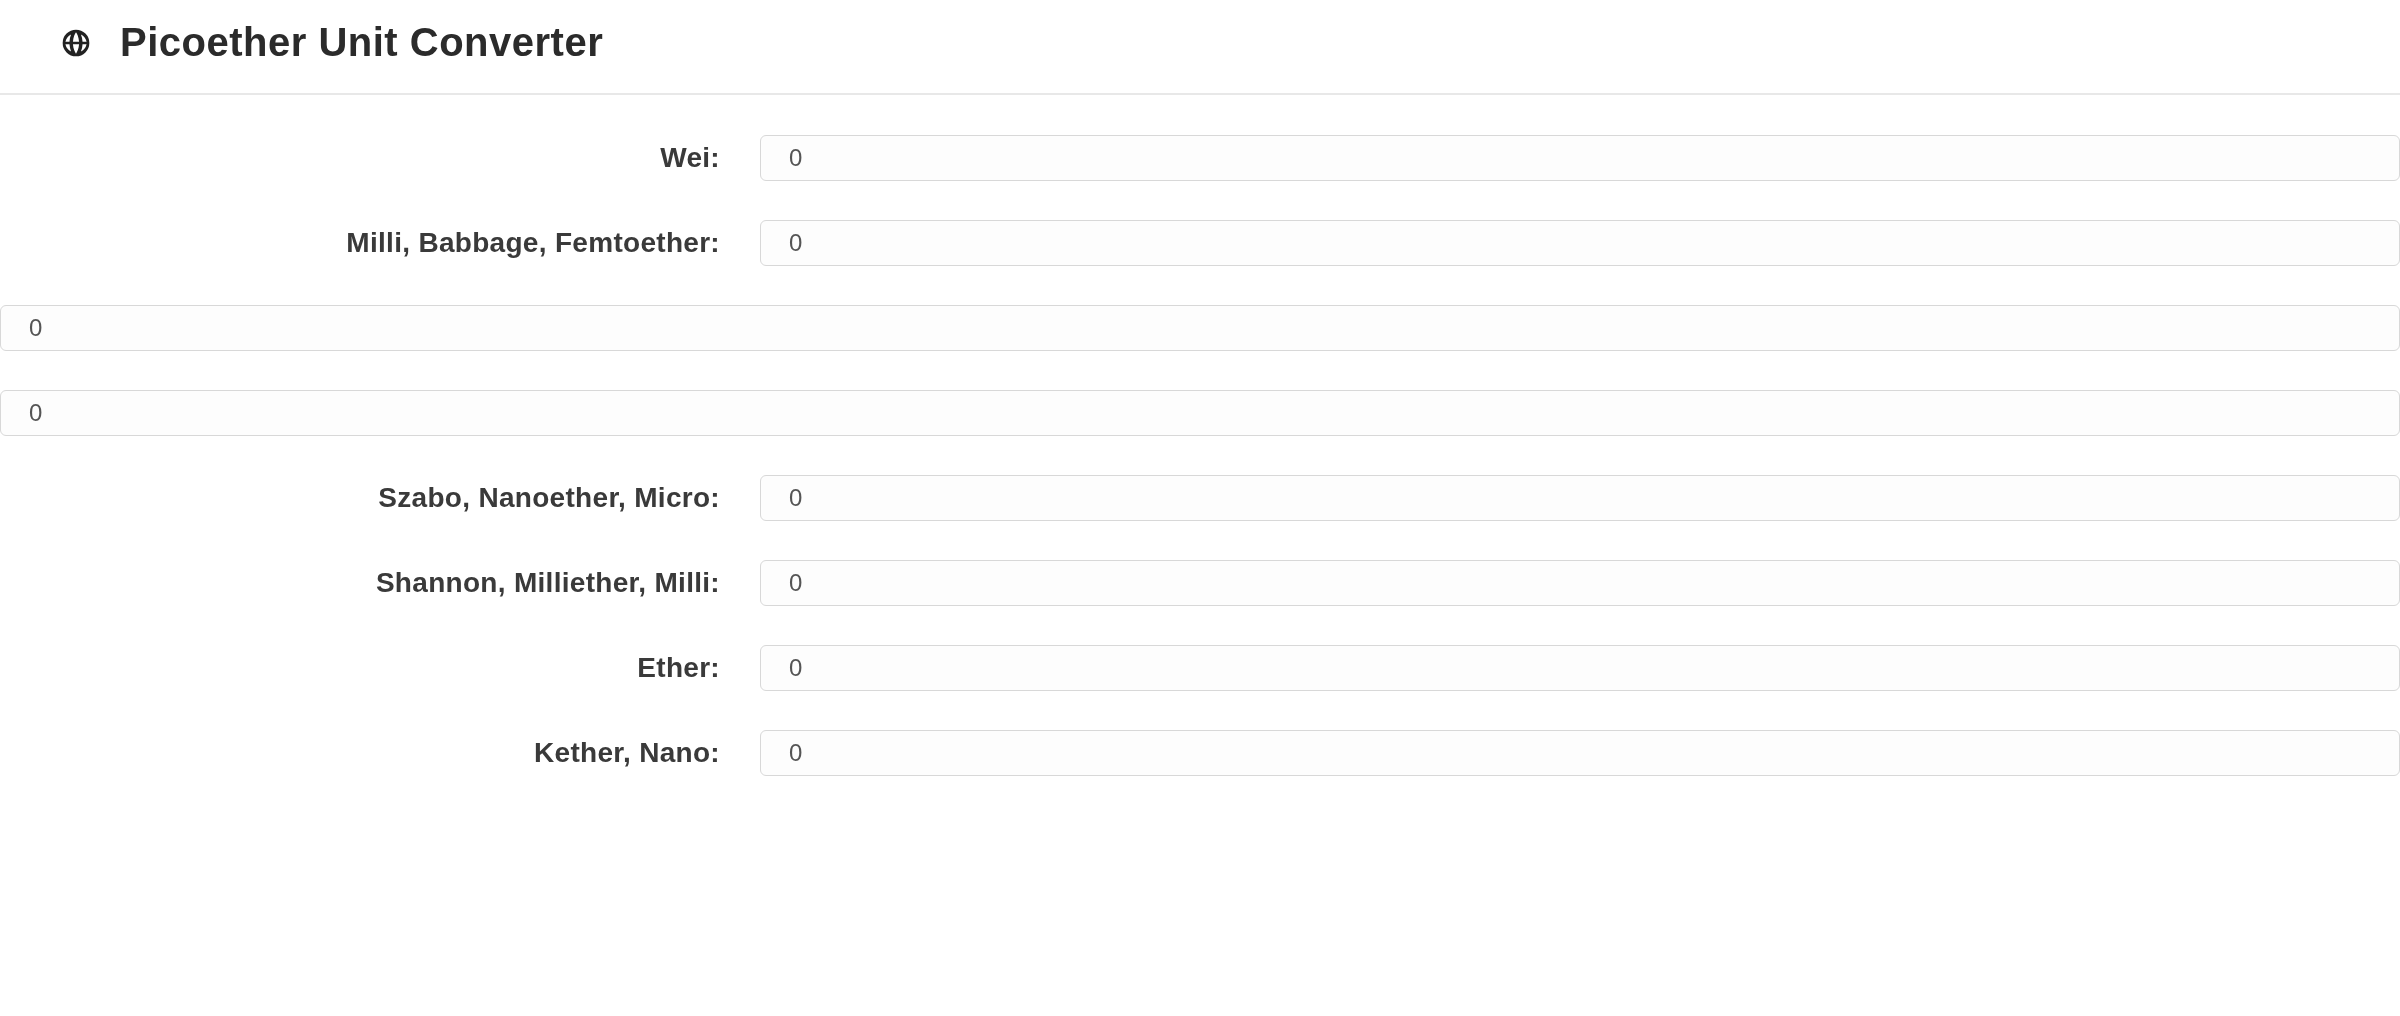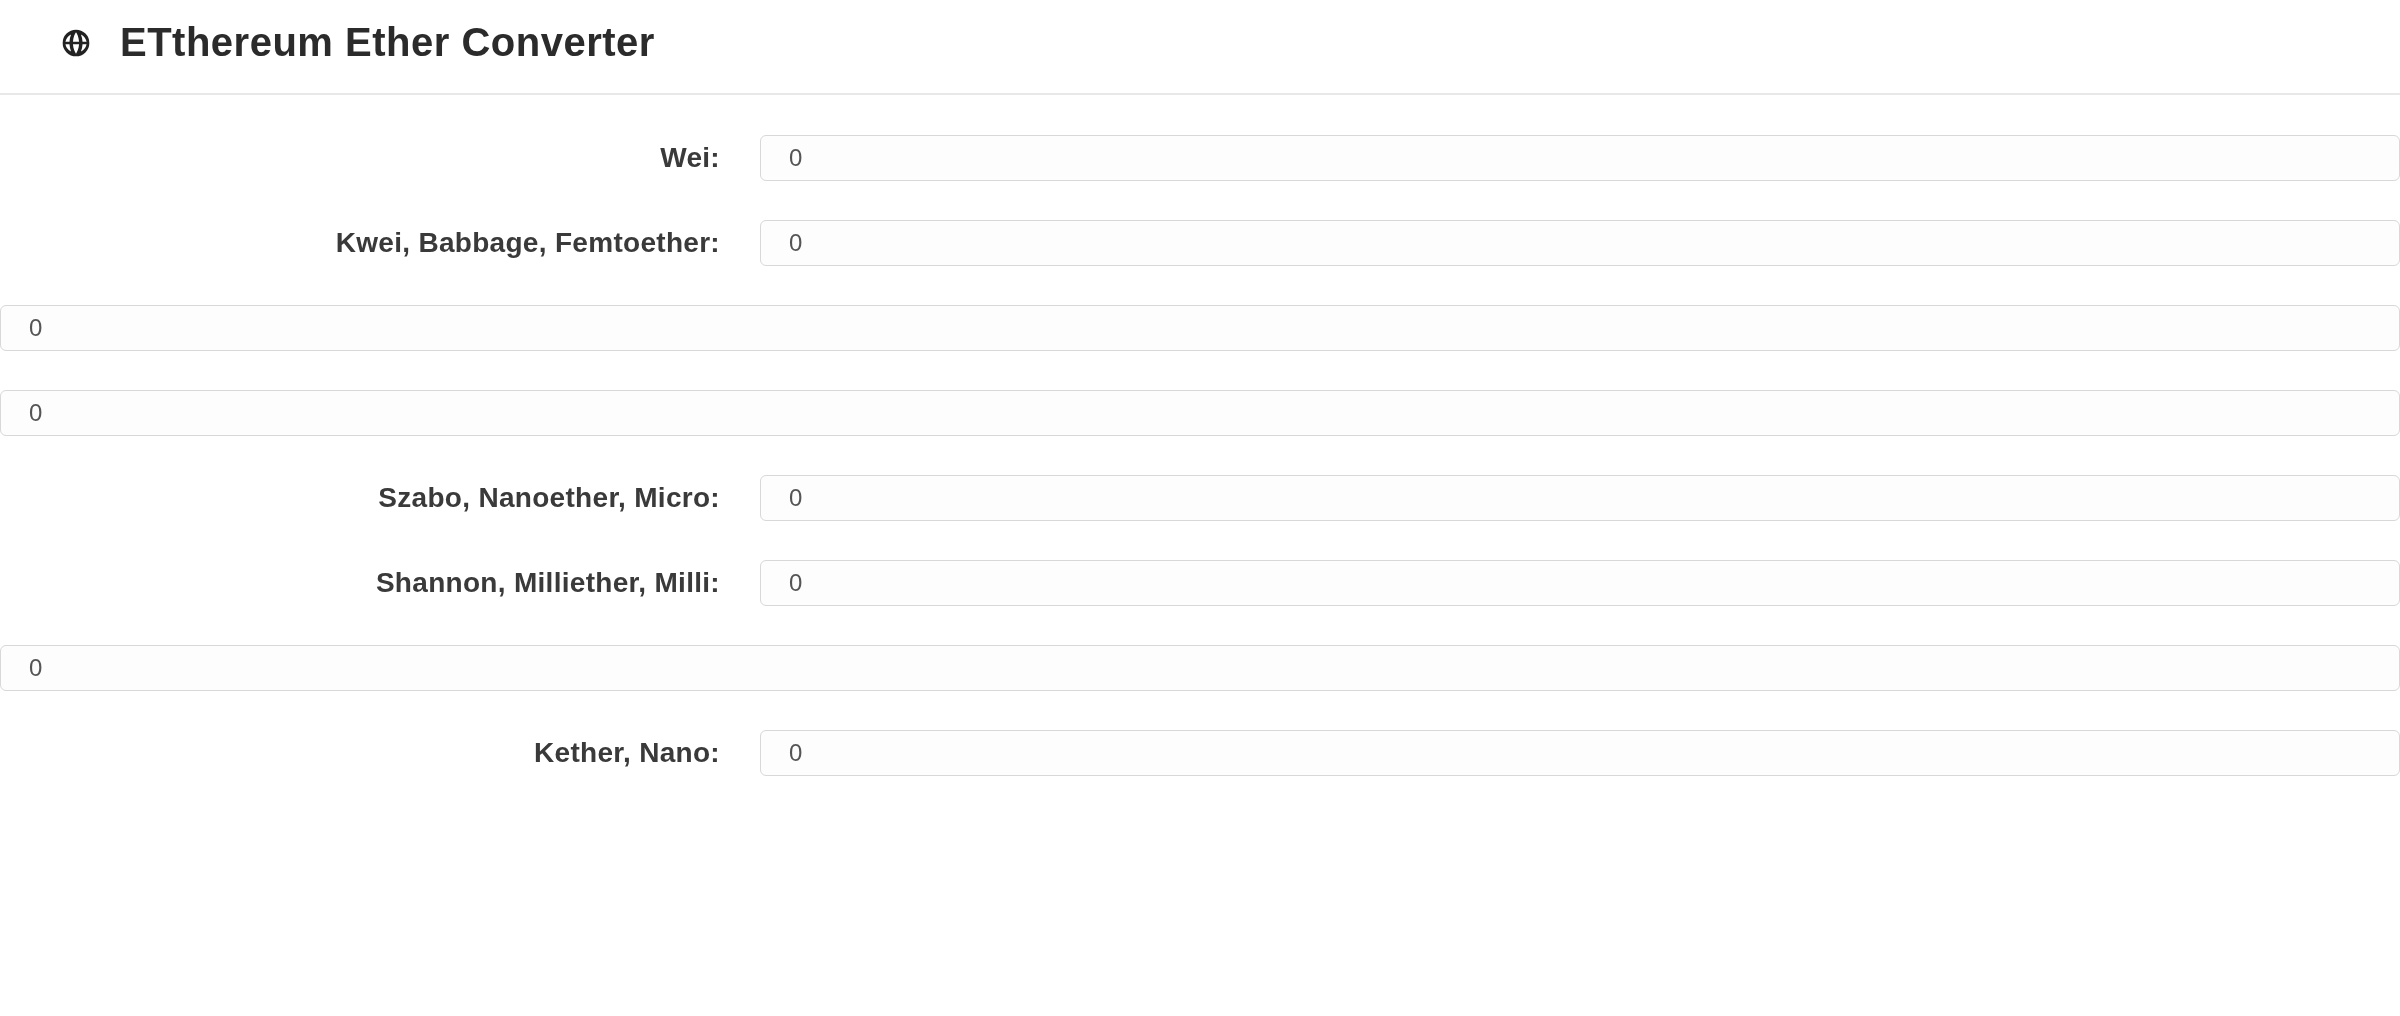--- a/index.html
+++ b/index.html
@@ -64,32 +64,32 @@
   </style>
 </head>
 <body>
 
 <header class="header">
   <span class="globe-icon">
     <svg viewBox="0 0 24 24" width="32" height="32" fill="currentColor">
       <path d="M12 2a10 10 0 1 0 0 20 10 10 0 0 0 0-20zm7.93 9h-3.03a16.4 16.4 0 0 0-1.2-5.46A8.03 8.03 0 0 1 19.93 11zM12 4c.9 1.2 2 3.6 2.3 7h-4.6c.3-3.4 1.4-5.8 2.3-7zM8.3 5.54A16.4 16.4 0 0 0 7.1 11H4.07A8.03 8.03 0 0 1 8.3 5.54zM4.07 13H7.1c.14 2 .56 3.86 1.2 5.46A8.03 8.03 0 0 1 4.07 13zM12 20c-.9-1.2-2-3.6-2.3-7h4.6c-.3 3.4-1.4 5.8-2.3 7zm3.7-1.54A16.4 16.4 0 0 0 16.9 13h3.03a8.03 8.03 0 0 1-4.23 5.46z"></path>
     </svg>
   </span>
-  <h1>ETthereum Ether Converter</h1>
+  <h1>Picoether Unit Converter</h1>
 </header>
 
 <main class="form-area">
 
   <div class="form-row">
     <label class="form-label">Wei:</label>
     <input class="form-input" type="text" value="0" style="">
   </div>
 
   <div class="form-row">
-    <label class="form-label">Kwei, Babbage, Femtoether:</label>
+    <label class="form-label">Milli, Babbage, Femtoether:</label>
     <input class="form-input" type="text" value="0" style="">
   </div>
 
   <div class="form-row">
     <input class="form-input" type="text" value="0" style="">
   </div>
 
   <div class="form-row">
     <input class="form-input" type="text" value="0" style="">
   </div>
@@ -98,20 +98,21 @@
     <label class="form-label">Szabo, Nanoether, Micro:</label>
     <input class="form-input" type="text" value="0" style="">
   </div>
 
   <div class="form-row">
     <label class="form-label">Shannon, Milliether, Milli:</label>
     <input class="form-input" type="text" value="0" style="">
   </div>
 
   <div class="form-row">
+    <label class="form-label">Ether:</label>
     <input class="form-input" type="text" value="0" style="">
   </div>
 
   <div class="form-row">
     <label class="form-label">Kether, Nano:</label>
     <input class="form-input" type="text" value="0" style="">
   </div>
 
 </main>
 

